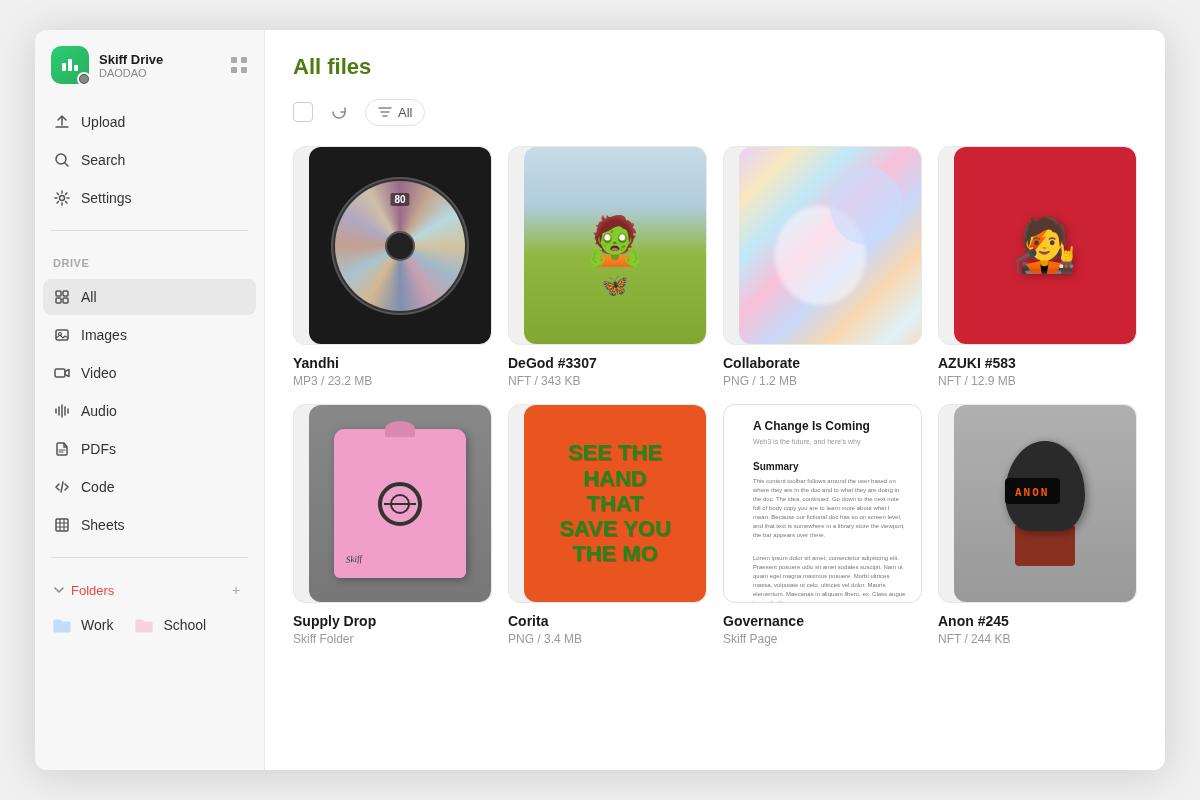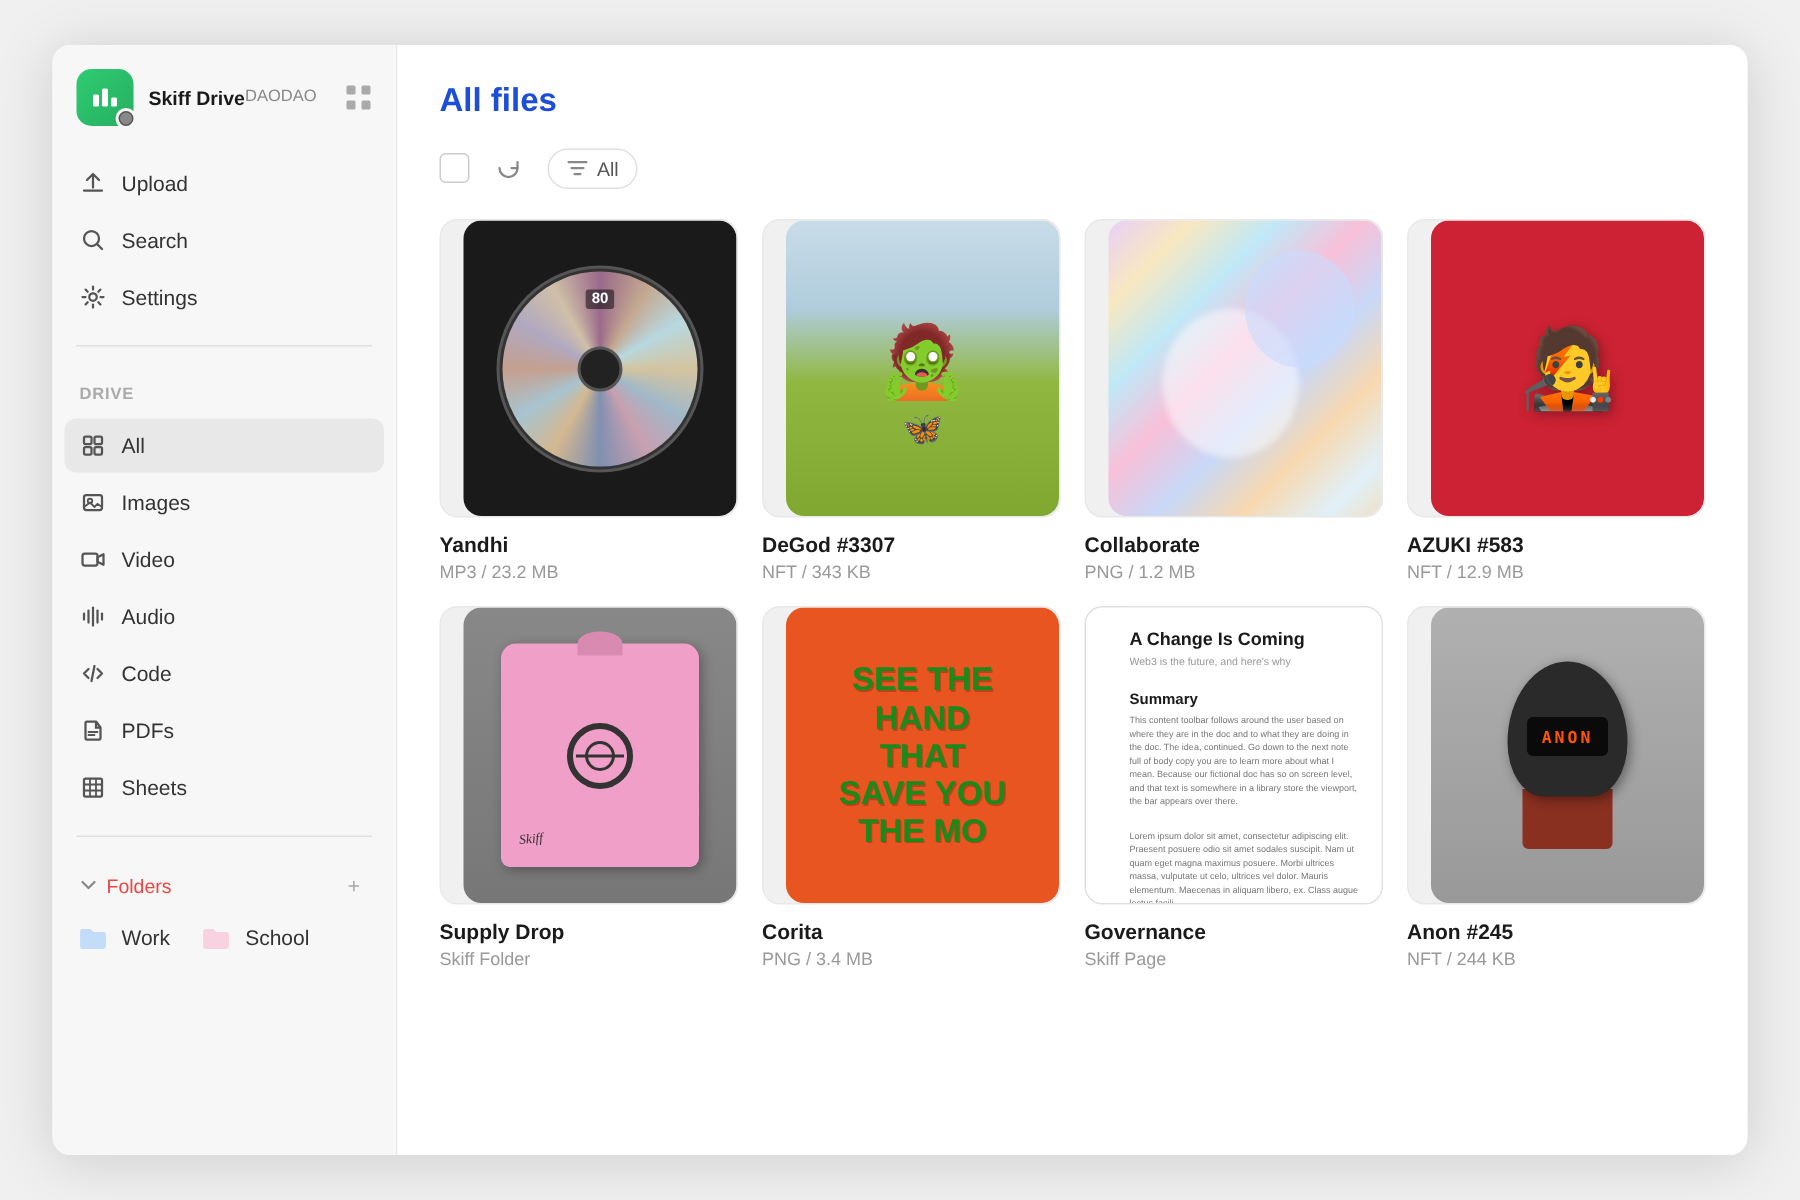--- a/index.html
+++ b/index.html
@@ -75,21 +75,21 @@
       display: flex;
       align-items: center;
       justify-content: center;
     }
     .avatar-sub-inner {
       width: 8px;
       height: 8px;
       border-radius: 50%;
       background: #888;
     }
-    .user-text { display: flex; flex-direction: row; }
+    .user-text { display: flex; flex-direction: column; }
     .user-name { font-size: 13px; font-weight: 600; color: #1a1a1a; }
     .user-sub { font-size: 11px; color: #888; }
     .grid-icon { color: #aaa; cursor: pointer; font-size: 18px; }
     
     .sidebar-nav {
       display: flex;
       flex-direction: column;
       padding: 4px 8px;
       gap: 2px;
     }
@@ -174,21 +174,21 @@
       flex: 1;
       display: flex;
       flex-direction: column;
       background: #ffffff;
       padding: 24px 28px;
       overflow-y: auto;
     }
     .page-title {
       font-size: 22px;
       font-weight: 700;
-      color: #1d4ed8;
+      color: #4d7c0f;
       margin-bottom: 18px;
     }
     .toolbar {
       display: flex;
       align-items: center;
       gap: 12px;
       margin-bottom: 20px;
     }
     .toolbar-checkbox {
       width: 20px;
@@ -363,34 +363,34 @@
             <path d="M2 6v4" stroke="#555" stroke-width="1.5" stroke-linecap="round"></path>
             <path d="M11 4v8" stroke="#555" stroke-width="1.5" stroke-linecap="round"></path>
             <path d="M14 6v4" stroke="#555" stroke-width="1.5" stroke-linecap="round"></path>
           </svg>
         </span>
         <span>Audio</span>
       </div>
       <div class="nav-item">
         <span class="nav-icon">
           <svg width="16" height="16" viewBox="0 0 16 16" fill="none">
-            <path d="M5 5l-3 3 3 3M11 5l3 3-3 3M9 3l-2 10" stroke="#555" stroke-width="1.5" stroke-linecap="round" stroke-linejoin="round"></path>
-          </svg>
-        </span>
-        <span>Code</span>
-      </div>
-      <div class="nav-item">
-        <span class="nav-icon">
-          <svg width="16" height="16" viewBox="0 0 16 16" fill="none">
             <path d="M10 2H4a1 1 0 00-1 1v10a1 1 0 001 1h8a1 1 0 001-1V6l-3-4z" stroke="#555" stroke-width="1.5" stroke-linejoin="round"></path>
             <path d="M10 2v4h3" stroke="#555" stroke-width="1.5"></path>
             <path d="M5 9h6M5 11h4" stroke="#555" stroke-width="1.2" stroke-linecap="round"></path>
           </svg>
         </span>
         <span>PDFs</span>
+      </div>
+      <div class="nav-item">
+        <span class="nav-icon">
+          <svg width="16" height="16" viewBox="0 0 16 16" fill="none">
+            <path d="M5 5l-3 3 3 3M11 5l3 3-3 3M9 3l-2 10" stroke="#555" stroke-width="1.5" stroke-linecap="round" stroke-linejoin="round"></path>
+          </svg>
+        </span>
+        <span>Code</span>
       </div>
       <div class="nav-item">
         <span class="nav-icon">
           <svg width="16" height="16" viewBox="0 0 16 16" fill="none">
             <rect x="2" y="2" width="12" height="12" rx="1" stroke="#555" stroke-width="1.5"></rect>
             <path d="M2 6h12M2 10h12M6 2v12M10 2v12" stroke="#555" stroke-width="1.2"></path>
           </svg>
         </span>
         <span>Sheets</span>
       </div>
@@ -547,21 +547,21 @@
           </div>
         </div>
         <span class="file-name">Governance</span>
         <span class="file-meta">Skiff Page</span>
       </div>
 
       <div class="file-card">
         <div class="file-thumbnail">
           <div style="width:100%;height:100%;background:linear-gradient(180deg,#b0b0b0 0%,#999 100%);border-radius:12px;display:flex;align-items:center;justify-content:center;overflow:hidden;">
             <div style="display:flex;flex-direction:column;align-items:center;position:relative;">
-              <div style="width:80px;height:90px;background:#2a2a2a;border-radius:50% 50% 30% 30% / 60% 60% 40% 40%;display:flex;align-items:center;justify-content:center;position:relative;box-shadow:2px 2px 8px rgba(0,0,0,0.4);">
+              <div style="width:80px;height:90px;background:#2a2a2a;border-radius:50% 50% 30% 30% / 60% 60% 40% 40%;display:flex;align-items:center;position:relative;box-shadow:2px 2px 8px rgba(0,0,0,0.4);">
                 <div style="background:#0a0a0a;border-radius:4px;padding:4px 10px;margin-top:10px;">
                   <span style="color:#ff5500;font-family:monospace;font-size:11px;font-weight:700;letter-spacing:2px;">ANON</span>
                 </div>
               </div>
               <div style="width:60px;height:40px;background:#8a3020;border-radius:0 0 4px 4px;margin-top:-5px;"></div>
             </div>
           </div>
         </div>
         <span class="file-name">Anon #245</span>
         <span class="file-meta">NFT / 244 KB</span>

